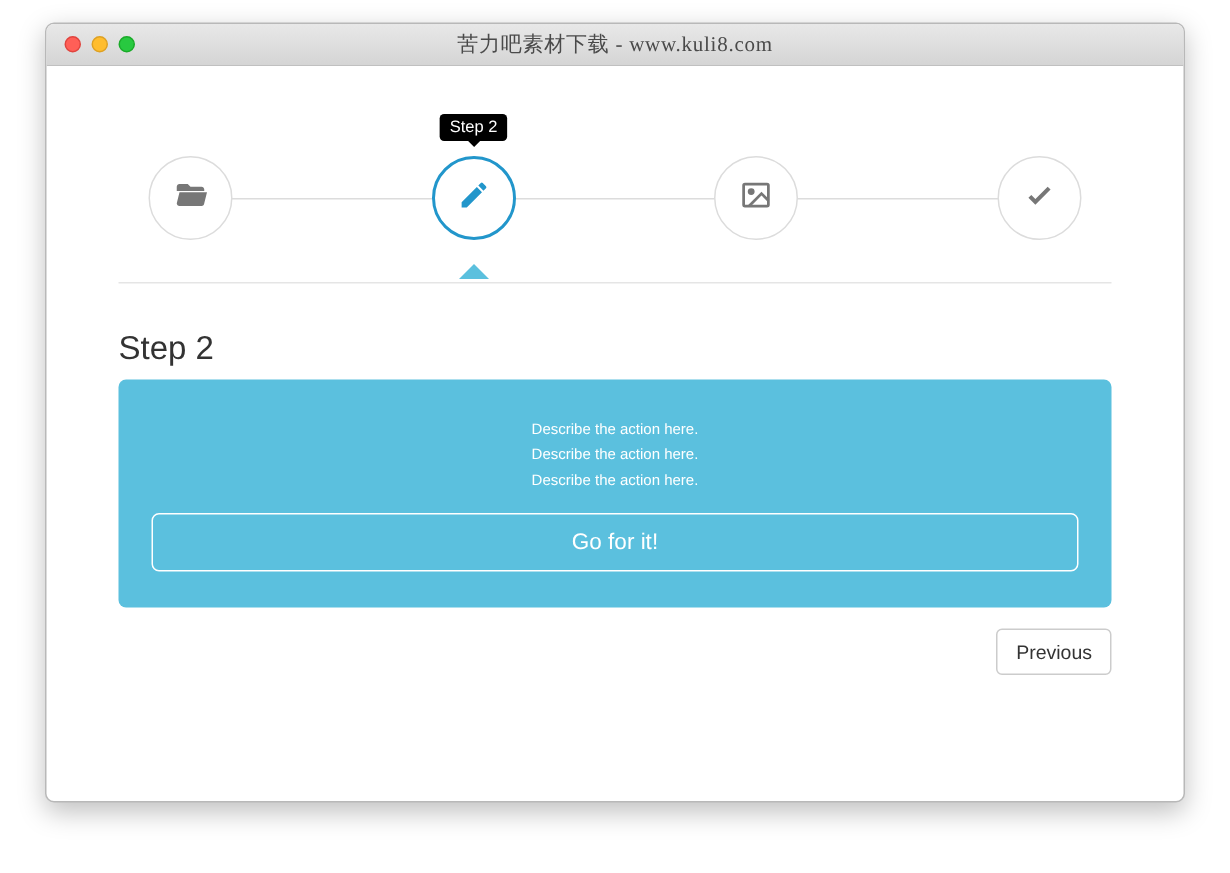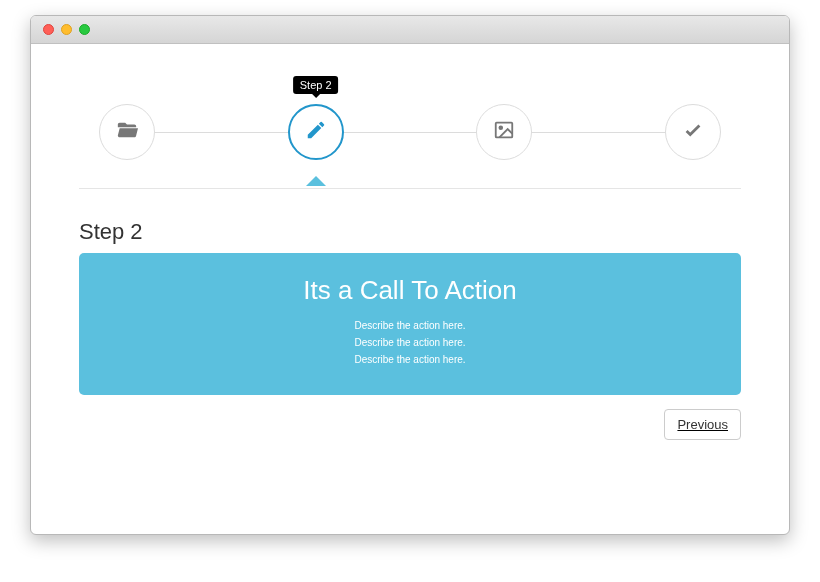--- a/index.html
+++ b/index.html
@@ -126,21 +126,20 @@
     border: 1px solid #fff;
     border-radius: 5px;
     background: transparent;
     color:#fff;
     font-size: 15px;
     cursor:pointer;
   }
   .nav-row {
     display:flex; justify-content:flex-end; gap:24px;
     margin-top: 14px;
-    text-decoration: underline;
   }
   .btn {
     font-size: 13px;
     padding: 7px 12px;
     border-radius: 4px;
     cursor:pointer;
   }
   .btn-default {
     background:#fff; border:1px solid #ccc; color:#333;
   }
@@ -151,20 +150,21 @@
 </head>
 <body>
 
 <div class="window">
   <div class="titlebar">
     <div class="traffic">
       <div class="dot r"></div>
       <div class="dot y"></div>
       <div class="dot g"></div>
     </div>
+    <div class="title-text">苦力吧素材下载 - www.kuli8.com</div>
   </div>
 
   <div class="content">
 
     <div class="stepper">
       <div class="line"></div>
 
       <div class="step">
         <span>
           <svg viewBox="0 0 24 24" fill="currentColor">
@@ -200,24 +200,24 @@
             </svg>
         </span>
       </div>
     </div>
 
     <div class="hr"></div>
 
     <div class="step-title">Step 2</div>
 
     <div class="cta-panel">
-      <div class="cta-title">Its a Call To Action</div>
       <div class="cta-desc">Describe the action here.</div>
       <div class="cta-desc">Describe the action here.</div>
       <div class="cta-desc">Describe the action here.</div>
+      <button class="cta-btn">Go for it!</button>
     </div>
 
     <div class="nav-row">
       <button class="btn btn-default">Previous</button>
     </div>
 
   </div>
 </div>
 
 </body></html>

